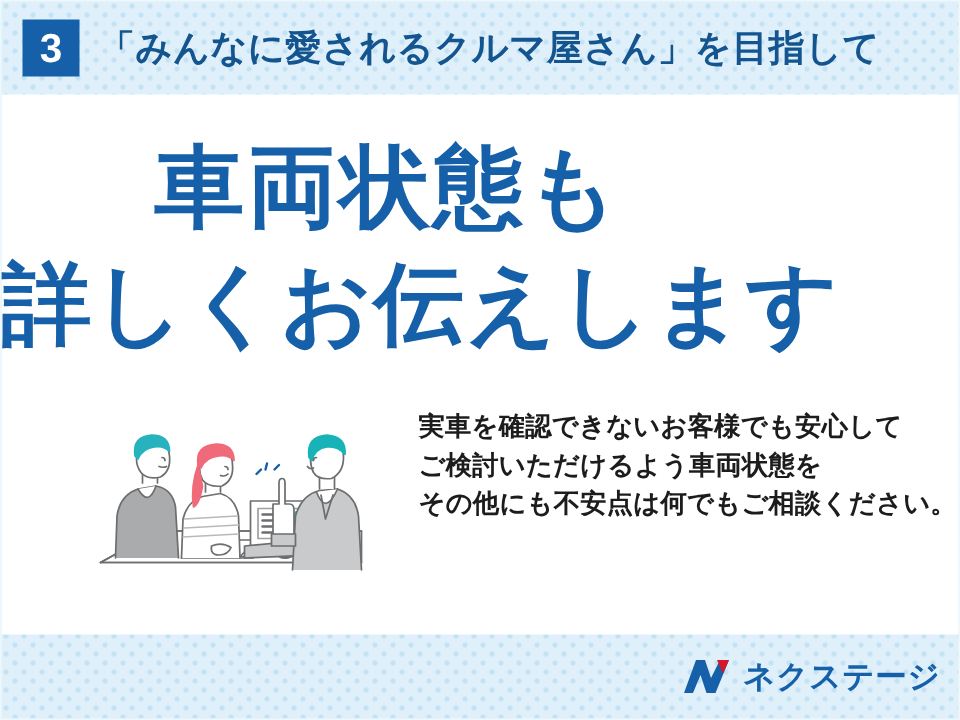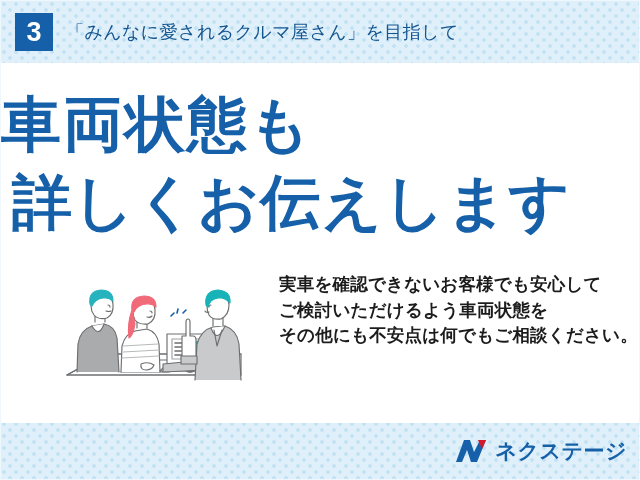--- a/index.html
+++ b/index.html
@@ -46,22 +46,22 @@
     color: #ffffff;
     font-size: 27px;
     font-weight: bold;
     line-height: 38px;
     text-align: center;
     flex: 0 0 auto;
     letter-spacing: 0;
   }
   #header-title {
     margin-left: 13px;
-    font-size: 18px;
-    font-weight: normal;
+    font-size: 24px;
+    font-weight: bold;
     color: #14558f;
     letter-spacing: 0.4px;
     white-space: nowrap;
   }
 
   
   #content-panel {
     position: absolute;
     left: 0;
     top: 62px;
@@ -69,37 +69,36 @@
     height: 360px;
     background: #ffffff;
   }
 
   
   #headline-block {
     position: absolute;
     left: 0;
     top: 32px;
     width: 515px;
-    text-align: left;
+    text-align: center;
   }
   .headline-line {
     color: #1560a8;
     font-weight: bold;
     line-height: 1.0;
     letter-spacing: 2px;
     white-space: nowrap;
   }
   #headline-line-1 {
     font-size: 60px;
   }
   #headline-line-2 {
     font-size: 60px;
     margin-top: 18px;
     letter-spacing: 1px;
-    padding-left: 11px;
   }
 
   
   #lower-row {
     position: absolute;
     left: 0;
     top: 207px;
     width: 640px;
     height: 150px;
   }

